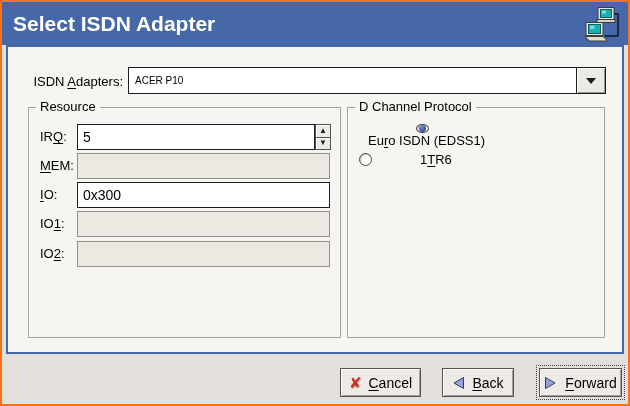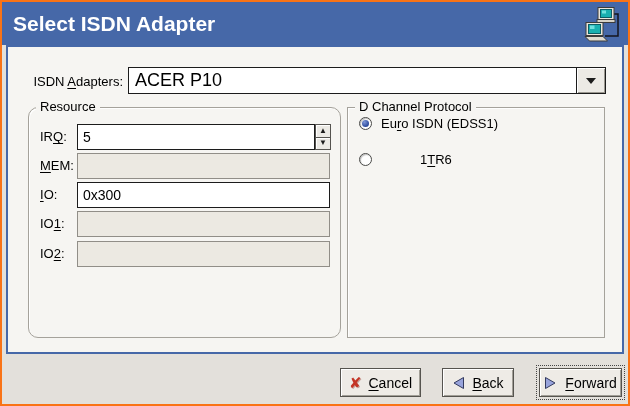--- a/index.html
+++ b/index.html
@@ -29,41 +29,41 @@
   .combo-label{
     position:absolute;left:0px;top:27px;width:115px;text-align:right;
     white-space:nowrap;
   }
   .combobox{
     position:absolute;left:120px;top:20px;width:478px;height:27px;
     background:#fff;border:1px solid #1c1c1c;display:flex;align-items:stretch;
   }
   .combobox .combo-value{
     flex:1;display:flex;align-items:center;padding-left:6px;
-    font-size:18px;white-space:nowrap;overflow:hidden;
+    font-size:10px;white-space:nowrap;overflow:hidden;
   }
   .combo-btn{
     width:29px;background:#eceae5;border-left:1px solid #1c1c1c;
     box-shadow:inset 1px 1px 0 #ffffff, inset -1px -1px 0 #9b9890;
     display:flex;align-items:center;justify-content:center;
   }
   .combo-btn .down-tri{
     width:0;height:0;border-left:5px solid transparent;
     border-right:5px solid transparent;border-top:6px solid #1c1c1c;
   }
   
   .groupbox{
     position:absolute;border:1px solid #a5a29b;
     box-shadow:inset 1px 1px 0 rgba(255,255,255,.9);
   }
   .groupbox .legend{
     position:absolute;top:-9px;left:7px;background:#f6f5f2;
     padding:0 4px;white-space:nowrap;
   }
-  .gb-resource{left:20px;top:60px;width:313px;height:231px;border-radius:10px;}
+  .gb-resource{left:20px;top:60px;width:313px;height:231px;}
   .gb-protocol{left:339px;top:60px;width:258px;height:231px;}
   
   .res-row{position:absolute;left:0;width:100%;height:26px;}
   .res-row .fld-label{
     position:absolute;left:11px;top:5px;white-space:nowrap;
   }
   .entry{
     position:absolute;left:48px;top:0;width:253px;height:26px;
     border:1px solid #1c1c1c;background:#fff;color:#000;
     font-family:"Liberation Sans","DejaVu Sans",sans-serif;font-size:14px;
@@ -182,21 +182,21 @@
 
       <div class="res-row" style="top:133px;">
         <span class="fld-label"><span>IO</span><span class="mn">2</span><span>:</span></span>
         <input class="entry disabled" disabled="" value="" style="">
       </div>
     </div>
 
     <div class="groupbox gb-protocol">
       <span class="legend">D Channel Protocol</span>
 
-      <div class="radio-row" style="top:7px;">
+      <div class="radio-row" style="top:16px;flex-direction:column;">
         <span class="radio-circle">
             <span class="dot"></span>
           </span>
         <span class="radio-label"><span>Eu</span><span class="mn">r</span><span>o ISDN (EDSS1)</span></span>
       </div>
 
       <div class="radio-row" style="top:43px;gap:39px;">
         <span class="radio-circle"></span>
         <span class="radio-label"><span>1</span><span class="mn">T</span><span>R6</span></span>
       </div>

